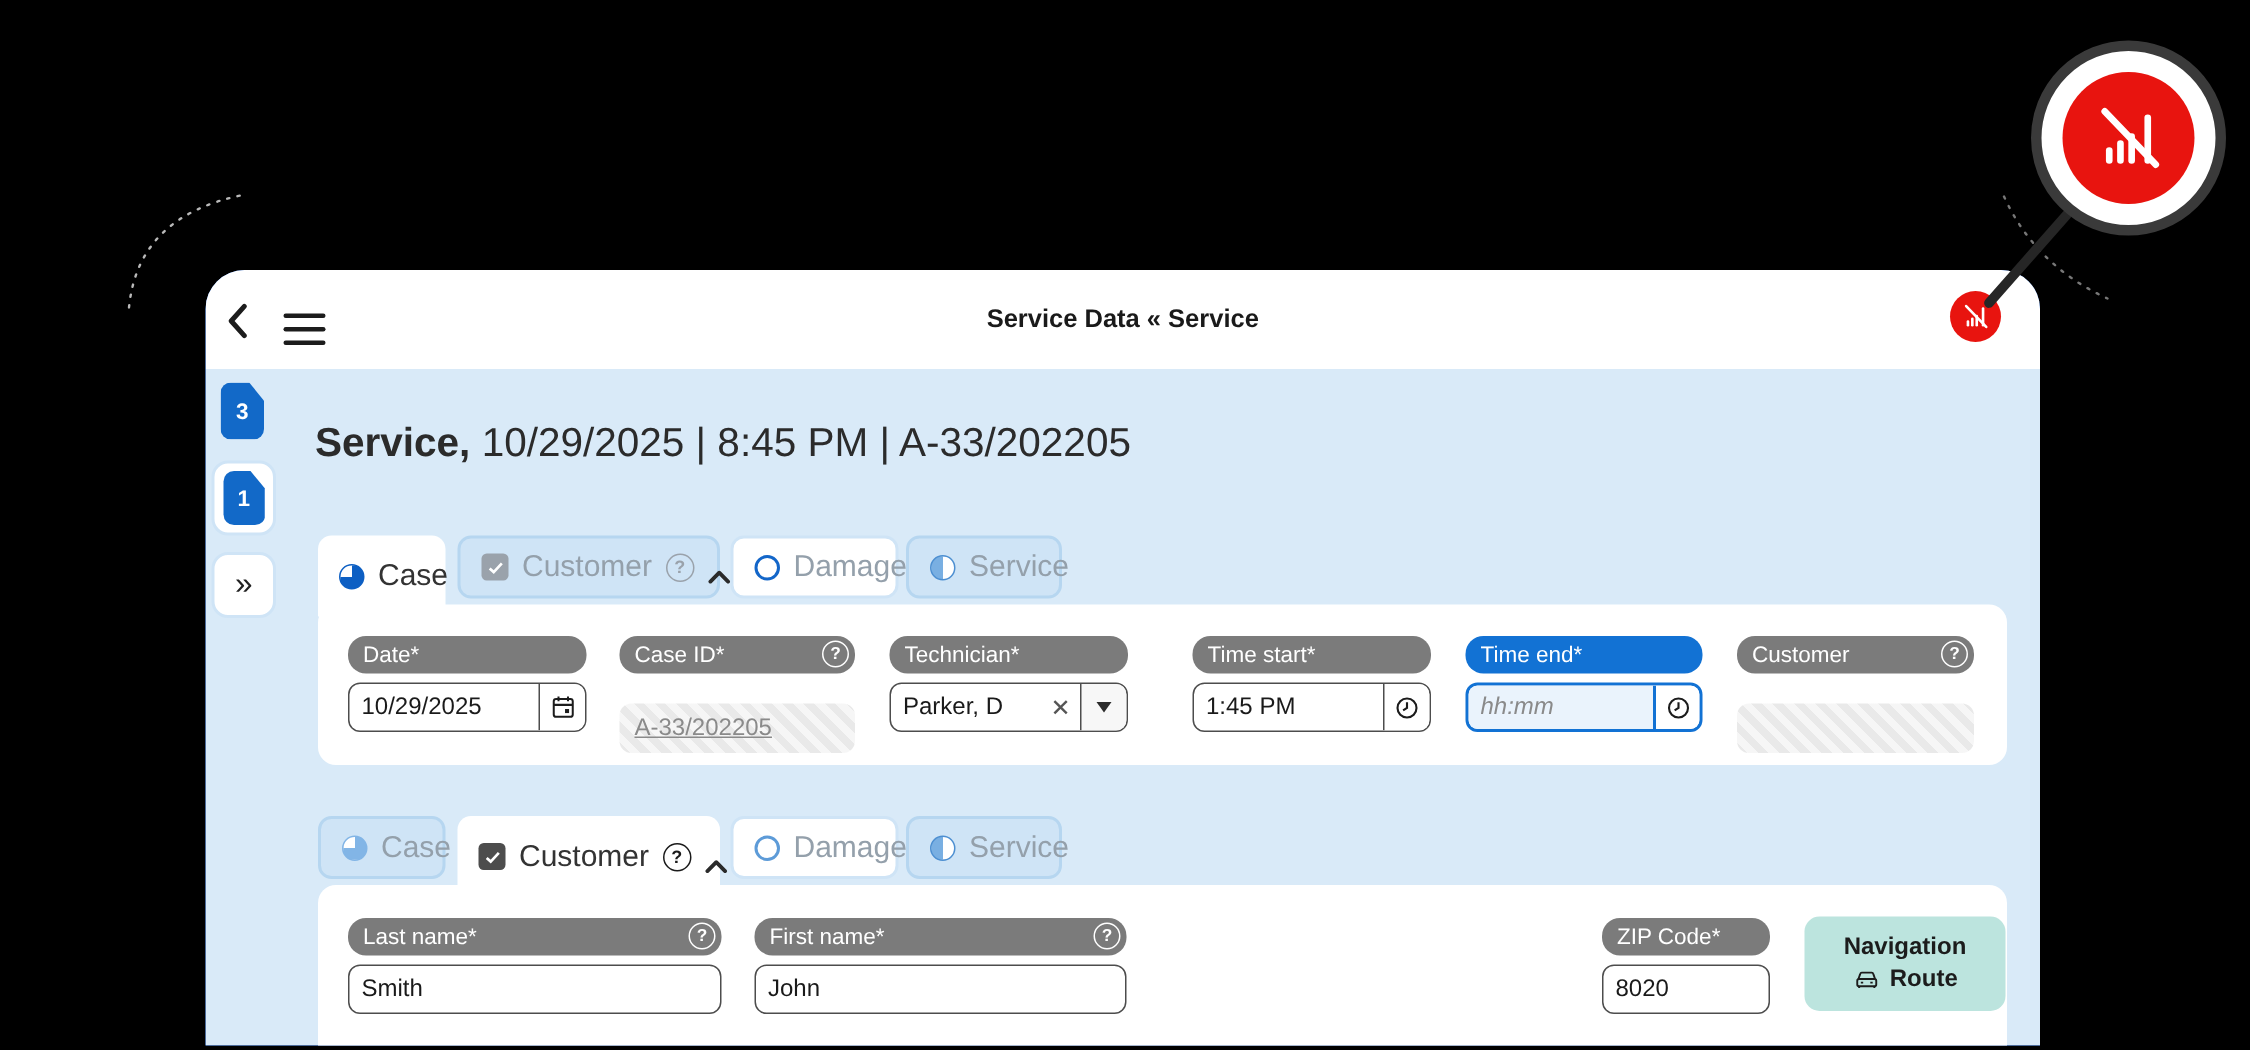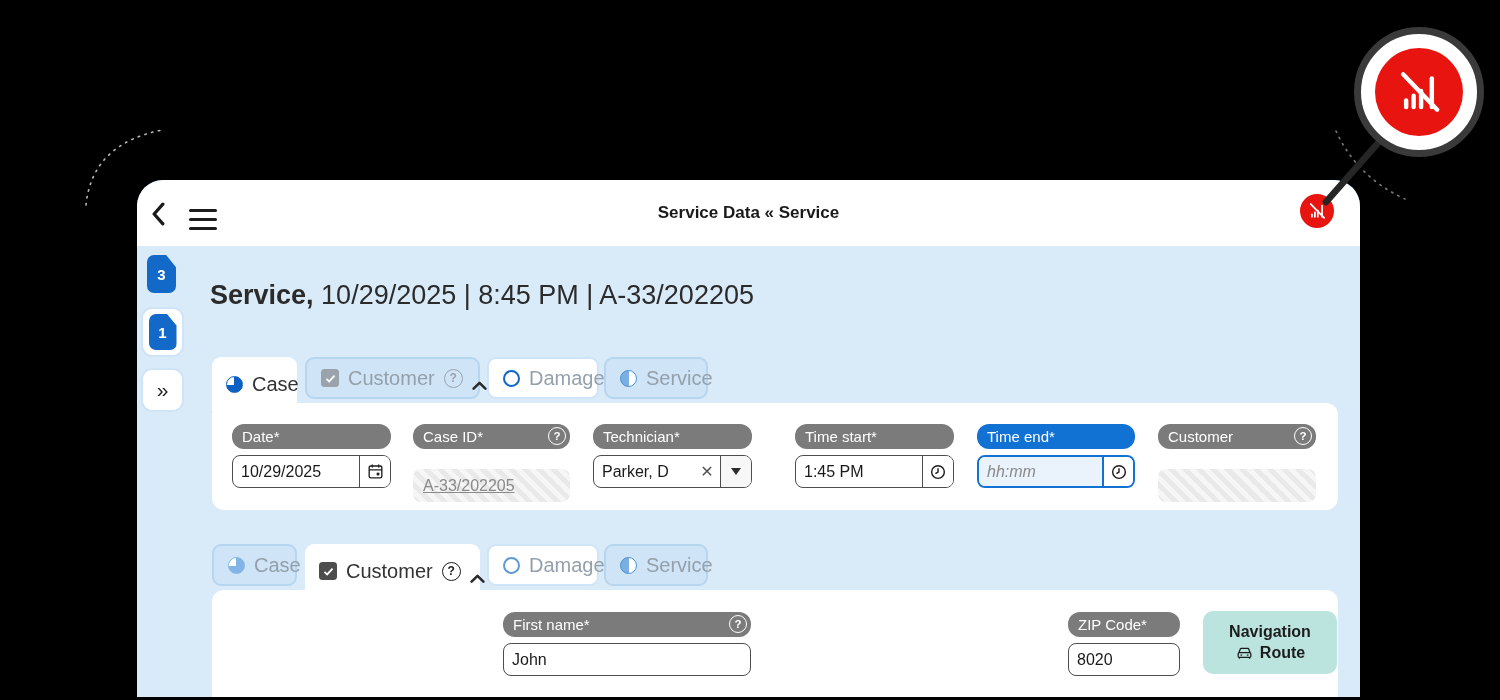--- a/index.html
+++ b/index.html
@@ -282,20 +282,29 @@
       <span class="ticon circ-empty light"></span>
       <span class="tlabel">Damage</span>
     </div>
     <div class="tab blue" style="left:467px; top:364px; width:104px;">
       <span class="ticon circ-half"></span>
       <span class="tlabel">Service</span>
     </div>
 
     <div class="panel" style="top:410px; height:290px;">
 
+      <div class="fgroup" style="left:20px; top:22px; width:249px;">
+        <div class="pill">
+            <span>Last name*</span>
+            <span class="q"></span>
+          </div>
+        <div class="ibox">
+          <input value="Smith" style="">
+        </div>
+      </div>
 
       <div class="fgroup" style="left:291px; top:22px; width:248px;">
         <div class="pill">
             <span>First name*</span>
             <span class="q"></span>
           </div>
         <div class="ibox">
           <input value="John" style="">
         </div>
       </div>

